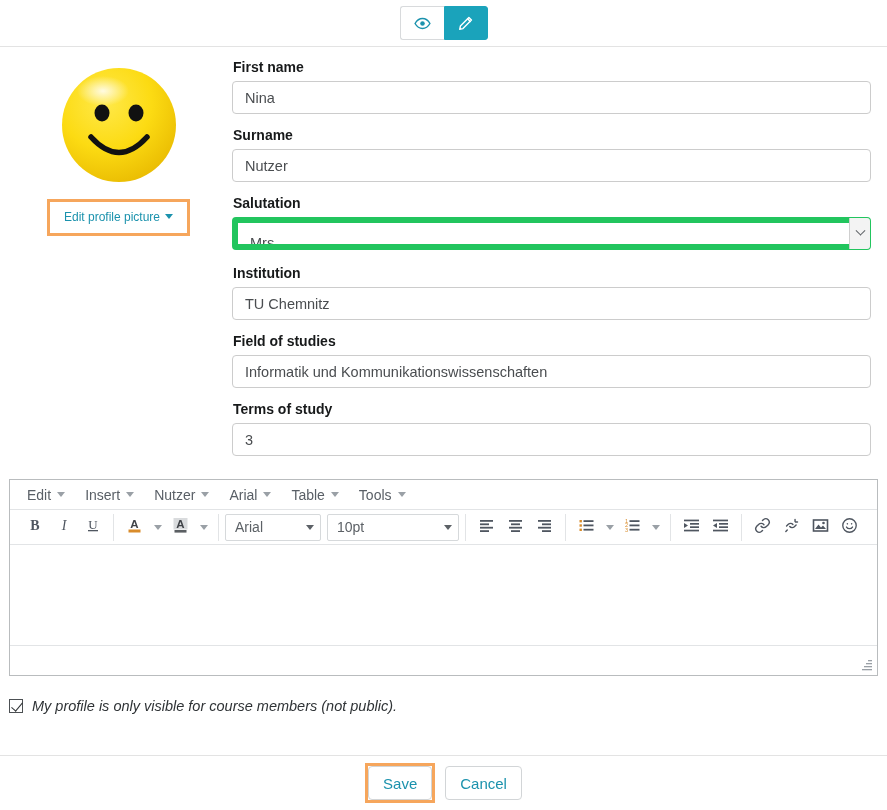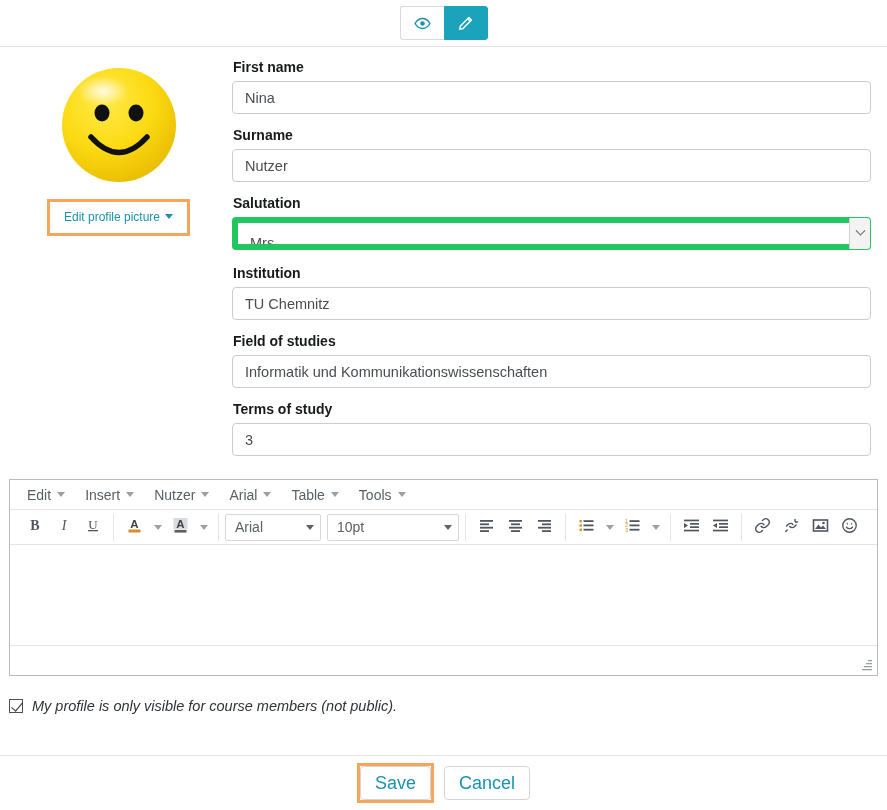--- a/index.html
+++ b/index.html
@@ -228,21 +228,21 @@
   }
   .btn {
     height: 34px;
     min-width: 62px;
     padding: 0 14px;
     display: flex; align-items: center; justify-content: center;
     border: 1px solid #d2d5d7;
     border-radius: 4px;
     background: #fff;
     color: #1b92ad;
-    font-size: 18px;
+    font-size: 15px;
     font-family: "Liberation Sans", sans-serif;
     cursor: pointer;
   }
   .save-annot { margin-right: 10px; }
   .save-annot .btn { border-color: #d2d5d7; }
 </style>
 </head>
 <body>
 
 <div class="page">

